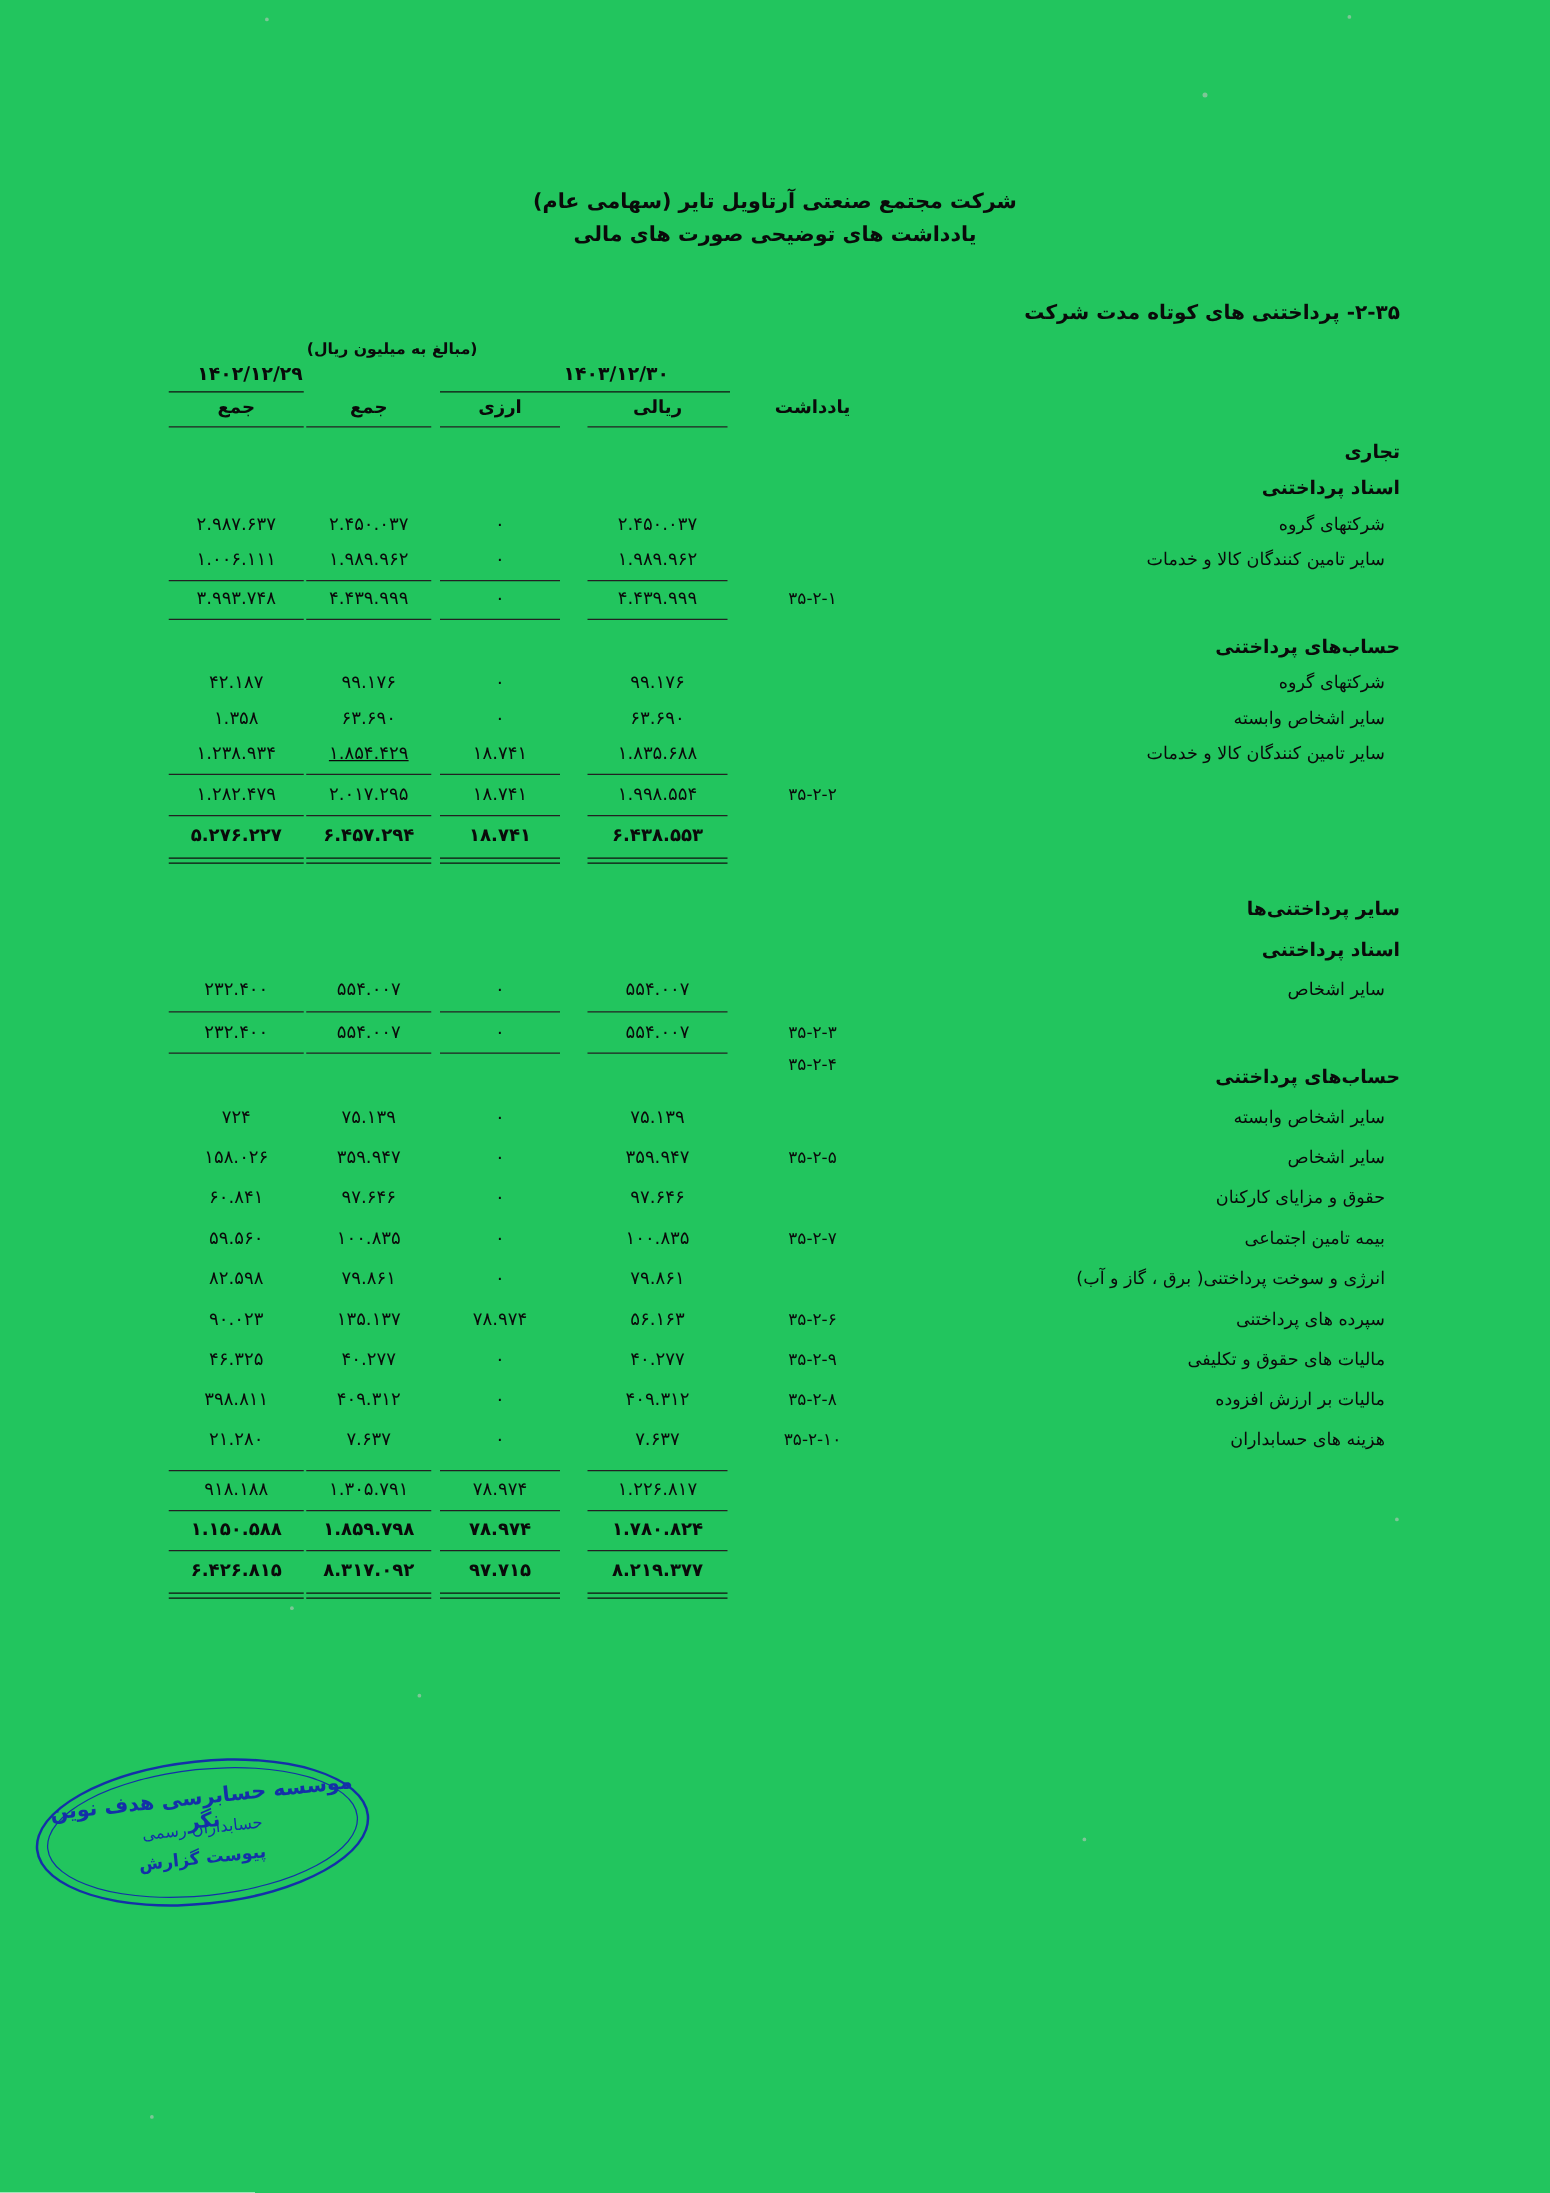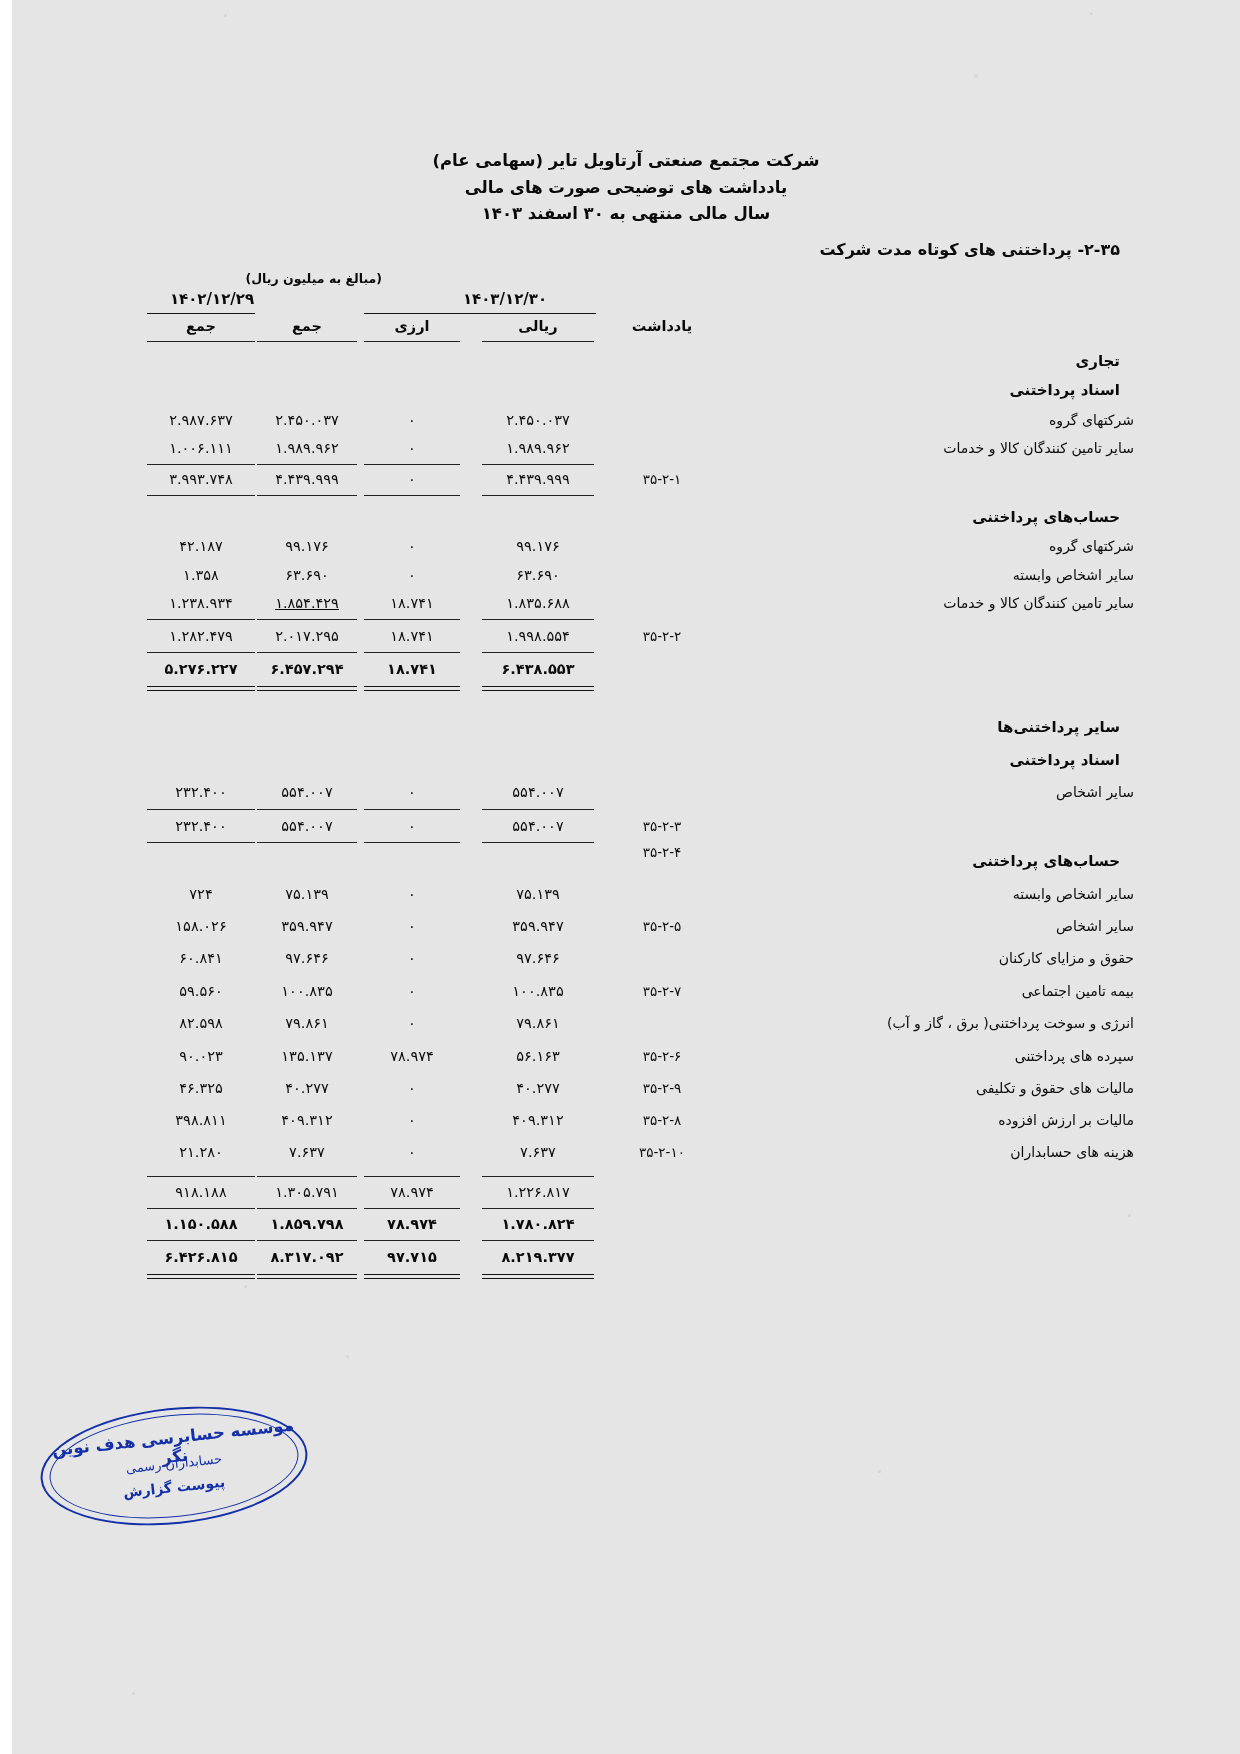--- a/index.html
+++ b/index.html
@@ -11,22 +11,21 @@
     width: 1240px;
     height: 1754px;
     position: relative;
     font-family: "DejaVu Sans", "Liberation Sans", sans-serif;
     color: #0a0a0a;
     overflow: hidden;
   }
   .page {
     position: absolute;
     inset: 0;
-    background: #e5e5e5;
-    margin-left: 12px;
+    background: #22c55e;
   }
   
   .speckle {
     position: absolute;
     background: #c9c9c4;
     border-radius: 50%;
     opacity: .55;
   }
 
   .header {
@@ -103,21 +102,21 @@
 
   .group-label {
     position: absolute;
     right: 120px;
     font-size: 15px;
     font-weight: bold;
     white-space: nowrap;
   }
   .row-label {
     position: absolute;
-    right: 106px;
+    right: 132px;
     font-size: 14px;
     white-space: nowrap;
   }
   .num {
     position: absolute;
     font-size: 14.5px;
     text-align: center;
     white-space: nowrap;
   }
   .n-rial { left: 470px; width: 112px; }
@@ -174,21 +173,20 @@
   <div class="speckle" style="left:1078px;top:12px;width:3px;height:3px;"></div>
   <div class="speckle" style="left:232px;top:1285px;width:3px;height:3px;"></div>
   <div class="speckle" style="left:334px;top:1355px;width:3px;height:3px;"></div>
   <div class="speckle" style="left:866px;top:1470px;width:3px;height:3px;"></div>
   <div class="speckle" style="left:1116px;top:1214px;width:3px;height:3px;"></div>
   <div class="speckle" style="left:120px;top:1692px;width:3px;height:3px;"></div>
 
   <div class="header">
     <div>شرکت مجتمع صنعتی آرتاویل تایر  (سهامی عام)</div>
     <div>یادداشت های توضیحی صورت های مالی</div>
-    <div>سال مالی منتهی به ۳۰ اسفند ۱۴۰۳</div>
   </div>
 
   <div class="section-title">۲-۳۵- پرداختنی های کوتاه مدت شرکت</div>
 
   <div class="units-note">(مبالغ به میلیون ریال)</div>
 
   <div class="head-1403">۱۴۰۳/۱۲/۳۰</div>
   <div class="head-1402">۱۴۰۲/۱۲/۲۹</div>
   <div class="rule" style="left:352px;top:313px;width:232px;"></div>
   <div class="rule" style="left:135px;top:313px;width:108px;"></div>

